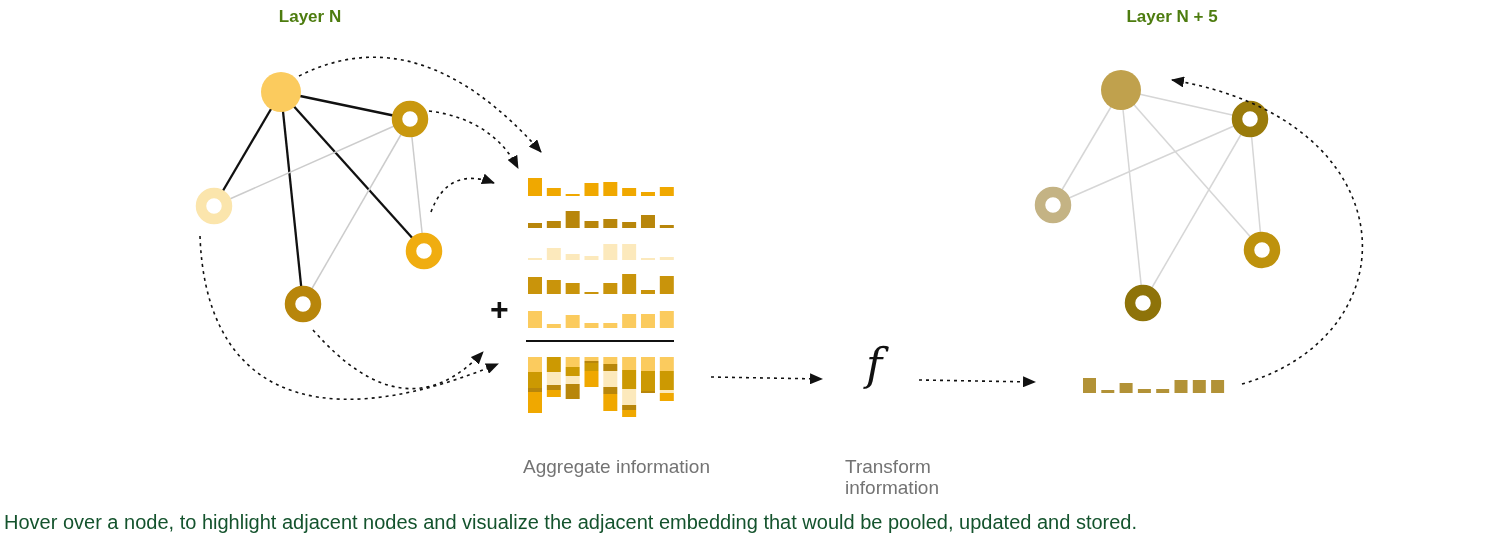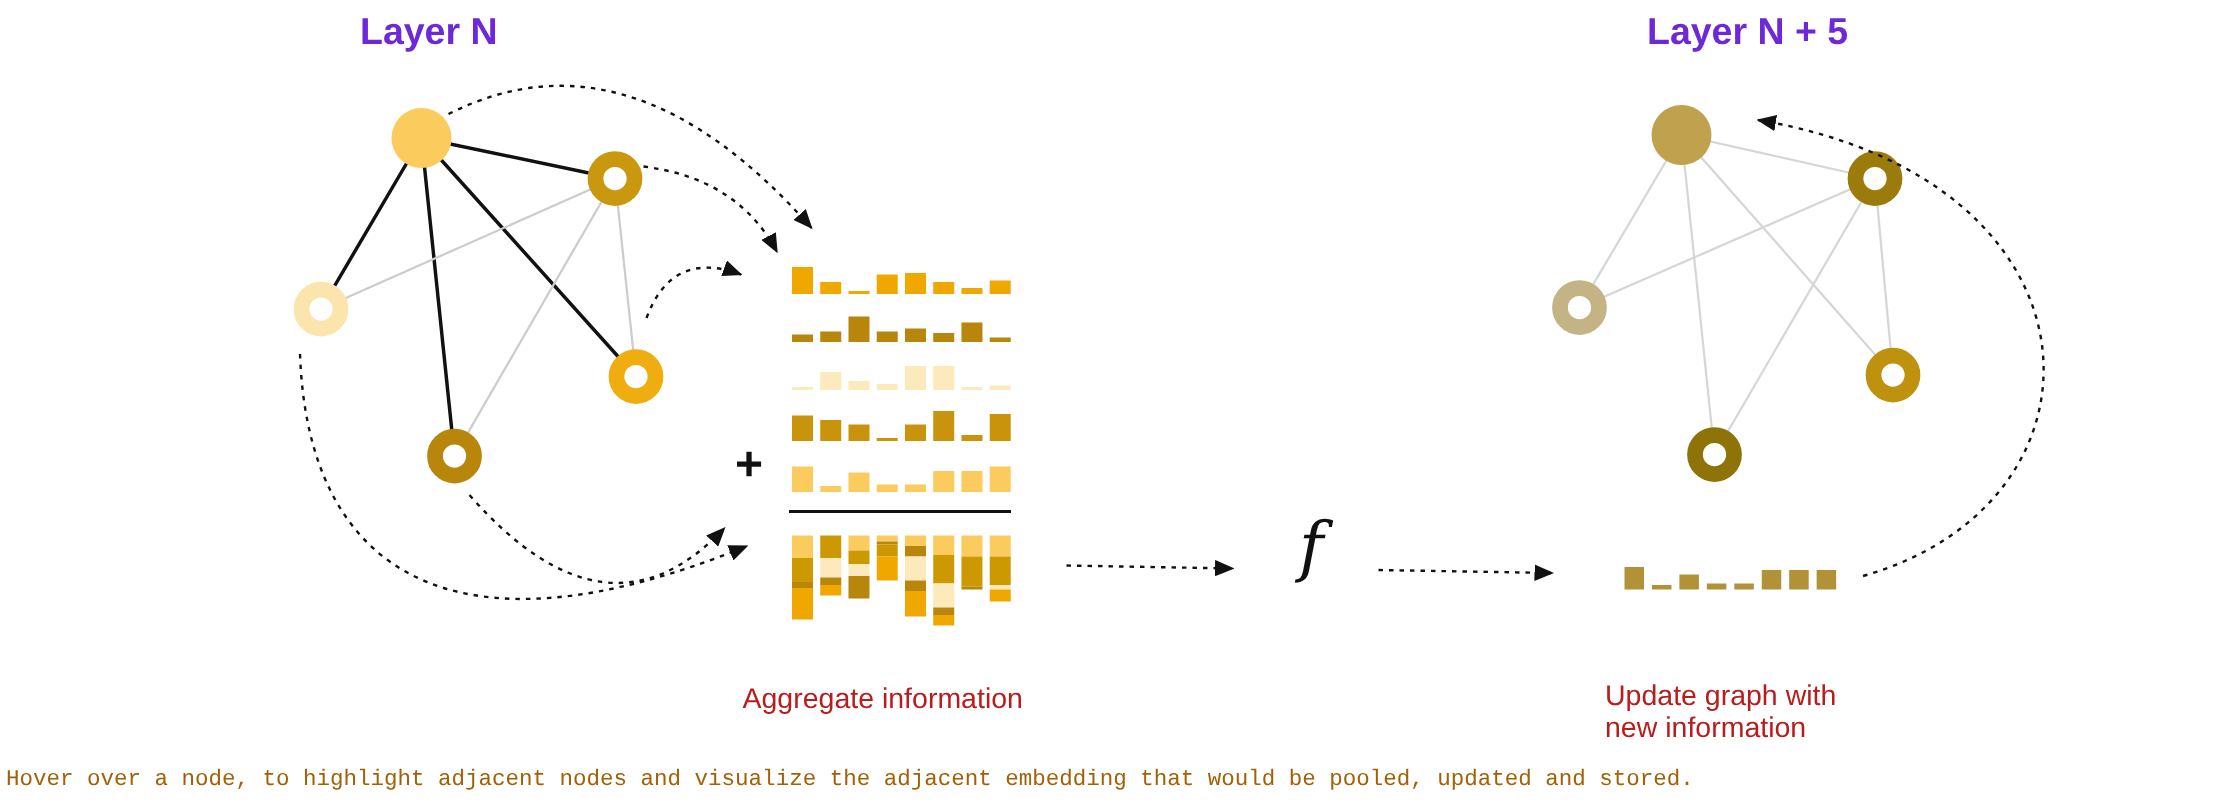--- a/index.html
+++ b/index.html
@@ -1,31 +1,31 @@
 <!DOCTYPE html>
 <html><head>
 <meta charset="utf-8">
 <style>
   html,body{margin:0;padding:0;background:#fff;}
   .canvas{
     position:relative;width:1490px;height:539px;background:#fff;overflow:hidden;
     font-family:"Liberation Sans",sans-serif;
   }
   svg{position:absolute;left:0;top:0;}
-  .title{position:absolute;font-size:25px;font-weight:700;color:#6d28d9;white-space:nowrap;}
+  .title{position:absolute;font-size:17px;font-weight:700;color:#4d7c0f;text-align:center;white-space:nowrap;}
   .title.left{left:240px;top:7px;width:140px;}
   .title.right{left:1098px;top:7px;width:148px;}
-  .step-label{position:absolute;font-size:19px;line-height:21px;color:#b91c1c;}
+  .step-label{position:absolute;font-size:19px;line-height:21px;color:#737373;margin-left:28px;}
   .step-label.agg{left:495px;top:456px;}
   .step-label.trans{left:817px;top:456px;}
   .step-label.upd{left:1070px;top:454px;}
   .plus{position:absolute;left:490px;top:293px;font-size:32px;font-weight:600;color:#111;line-height:1;}
   .fn{position:absolute;left:866px;top:343px;font-size:44px;font-style:italic;
       font-family:"DejaVu Serif",serif;color:#111;line-height:1;}
-  .caption{position:absolute;left:4px;top:511px;font-size:15px;color:#a16207;white-space:nowrap;font-family:Liberation Mono, monospace;}
+  .caption{position:absolute;left:4px;top:511px;font-size:20px;color:#14532d;white-space:nowrap;}
 </style>
 </head>
 <body>
 
 <div class="canvas">
 
   <svg id="diagram-svg" width="1490" height="539" viewBox="0 0 1490 539">
     <defs>
       <marker id="arrowhead" markerUnits="userSpaceOnUse" markerWidth="13" markerHeight="11" refX="12" refY="5.5" orient="auto">
         <path d="M0,0 L13,5.5 L0,11 z" fill="#111"></path>
@@ -151,20 +151,20 @@
 
   <div class="title left">Layer N</div>
   <div class="title right">Layer N + 5</div>
 
   <div class="plus">+</div>
   <div class="fn">f</div>
 
   <div class="step-label agg">
     <div>Aggregate information</div>
   </div>
-  <div class="step-label upd">
-    <div>Update graph with</div>
-    <div>new information</div>
+  <div class="step-label trans">
+    <div>Transform</div>
+    <div>information</div>
   </div>
 
   <div class="caption">Hover over a node, to highlight adjacent nodes and visualize the adjacent embedding that would be pooled, updated and stored.</div>
 
 </div>
 
 </body></html>

